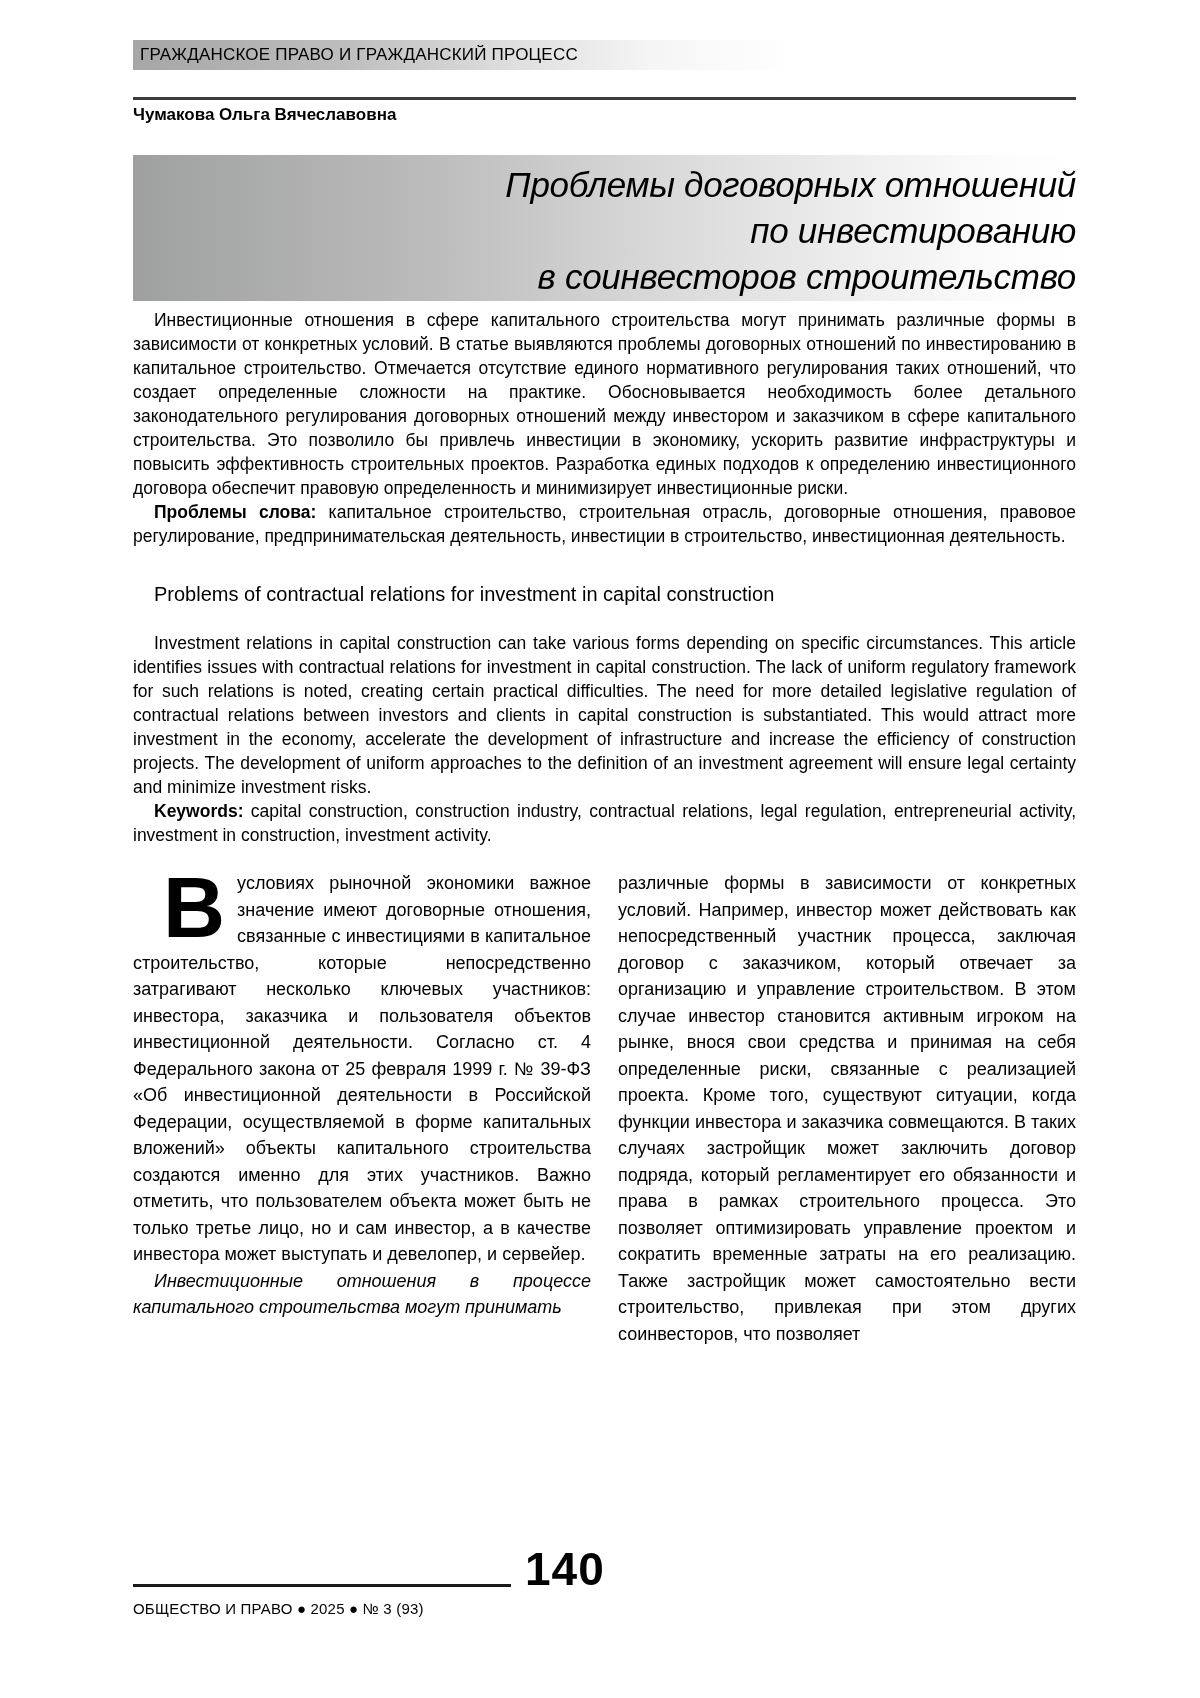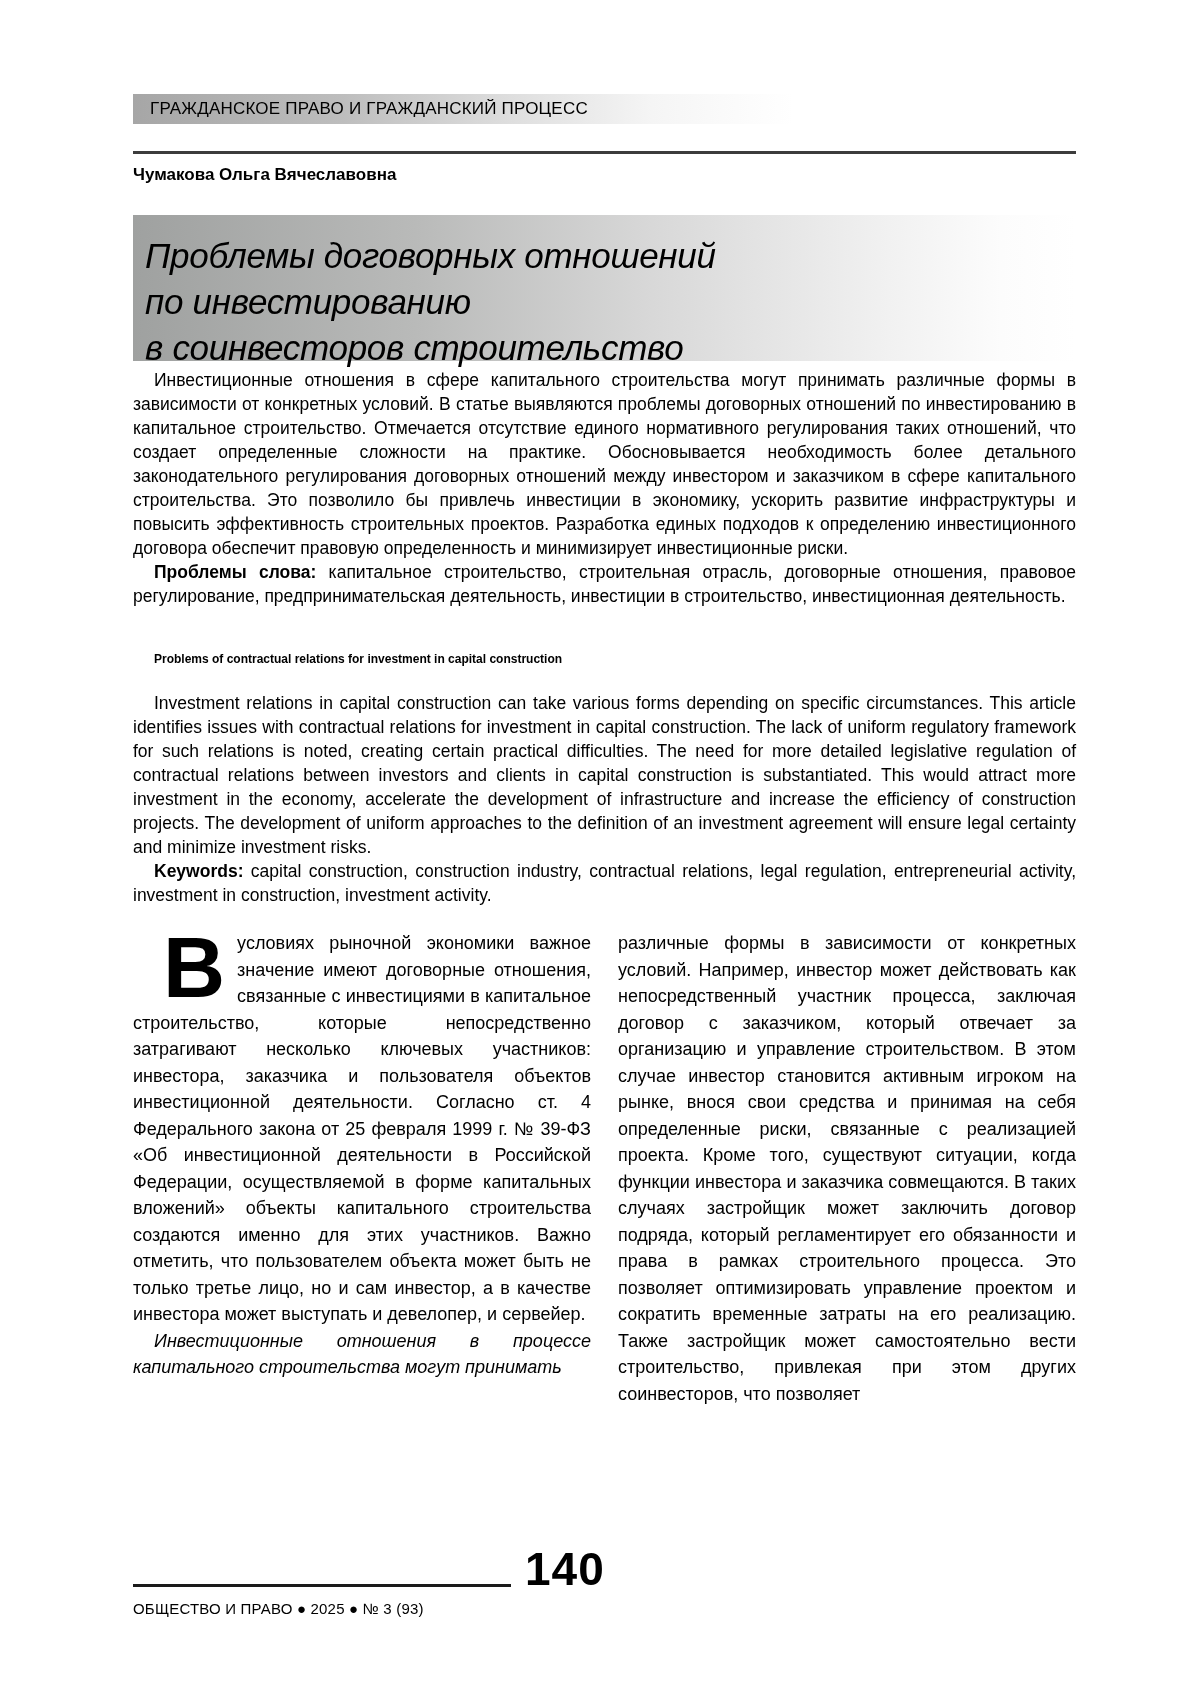--- a/index.html
+++ b/index.html
@@ -16,65 +16,66 @@
     color: #000000;
     overflow: hidden;
   }
   #content {
     position: absolute;
     left: 133px;
     top: 0;
     width: 943px;
   }
   .section-bar {
-    margin-top: 94px;
+    margin-top: 40px;
     height: 30px;
     line-height: 30px;
     background: linear-gradient(to right, #a6a6a6 0%, #bdbdbd 22%, #dedede 40%, #f5f5f5 55%, #ffffff 70%);
     font-size: 17px;
-    padding-left: 17px;
+    padding-left: 7px;
     letter-spacing: 0.2px;
     white-space: nowrap;
   }
   .divider {
     margin-top: 27px;
     height: 3px;
     background: #3c3c3c;
   }
   .author {
-    margin-top: 11px;
+    margin-top: 5px;
     font-size: 17px;
     font-weight: bold;
   }
   .title-box {
     margin-top: 30px;
     height: 146px;
     background: linear-gradient(to right, #9fa1a0 0%, #b9bab9 30%, #d8d8d8 55%, #efefef 78%, #fcfcfc 92%, #ffffff 100%);
-    padding: 18px 0 0 12px;
+    padding: 7px 0 0 12px;
     box-sizing: border-box;
     font-style: italic;
     font-size: 35px;
     line-height: 46px;
     letter-spacing: -0.3px;
+    text-align: right;
   }
   .abstract, .keywords {
     font-size: 17.5px;
     line-height: 24px;
     text-align: justify;
   }
   .abstract p, .keywords p {
     margin: 0;
     text-indent: 21px;
   }
   .abstract-ru { margin-top: 7px; }
   .en-title {
-    margin-top: 44px;
+    margin-top: 35px;
     padding-left: 21px;
-    font-size: 12px;
-    font-weight: bold;
+    font-size: 20px;
+    font-weight: normal;
   }
   .abstract-en { margin-top: 25px; }
   .kw-label { font-weight: bold; }
   .columns {
     margin-top: 23px;
     display: flex;
     gap: 27px;
     font-size: 18px;
     line-height: 26.5px;
     text-align: justify;

